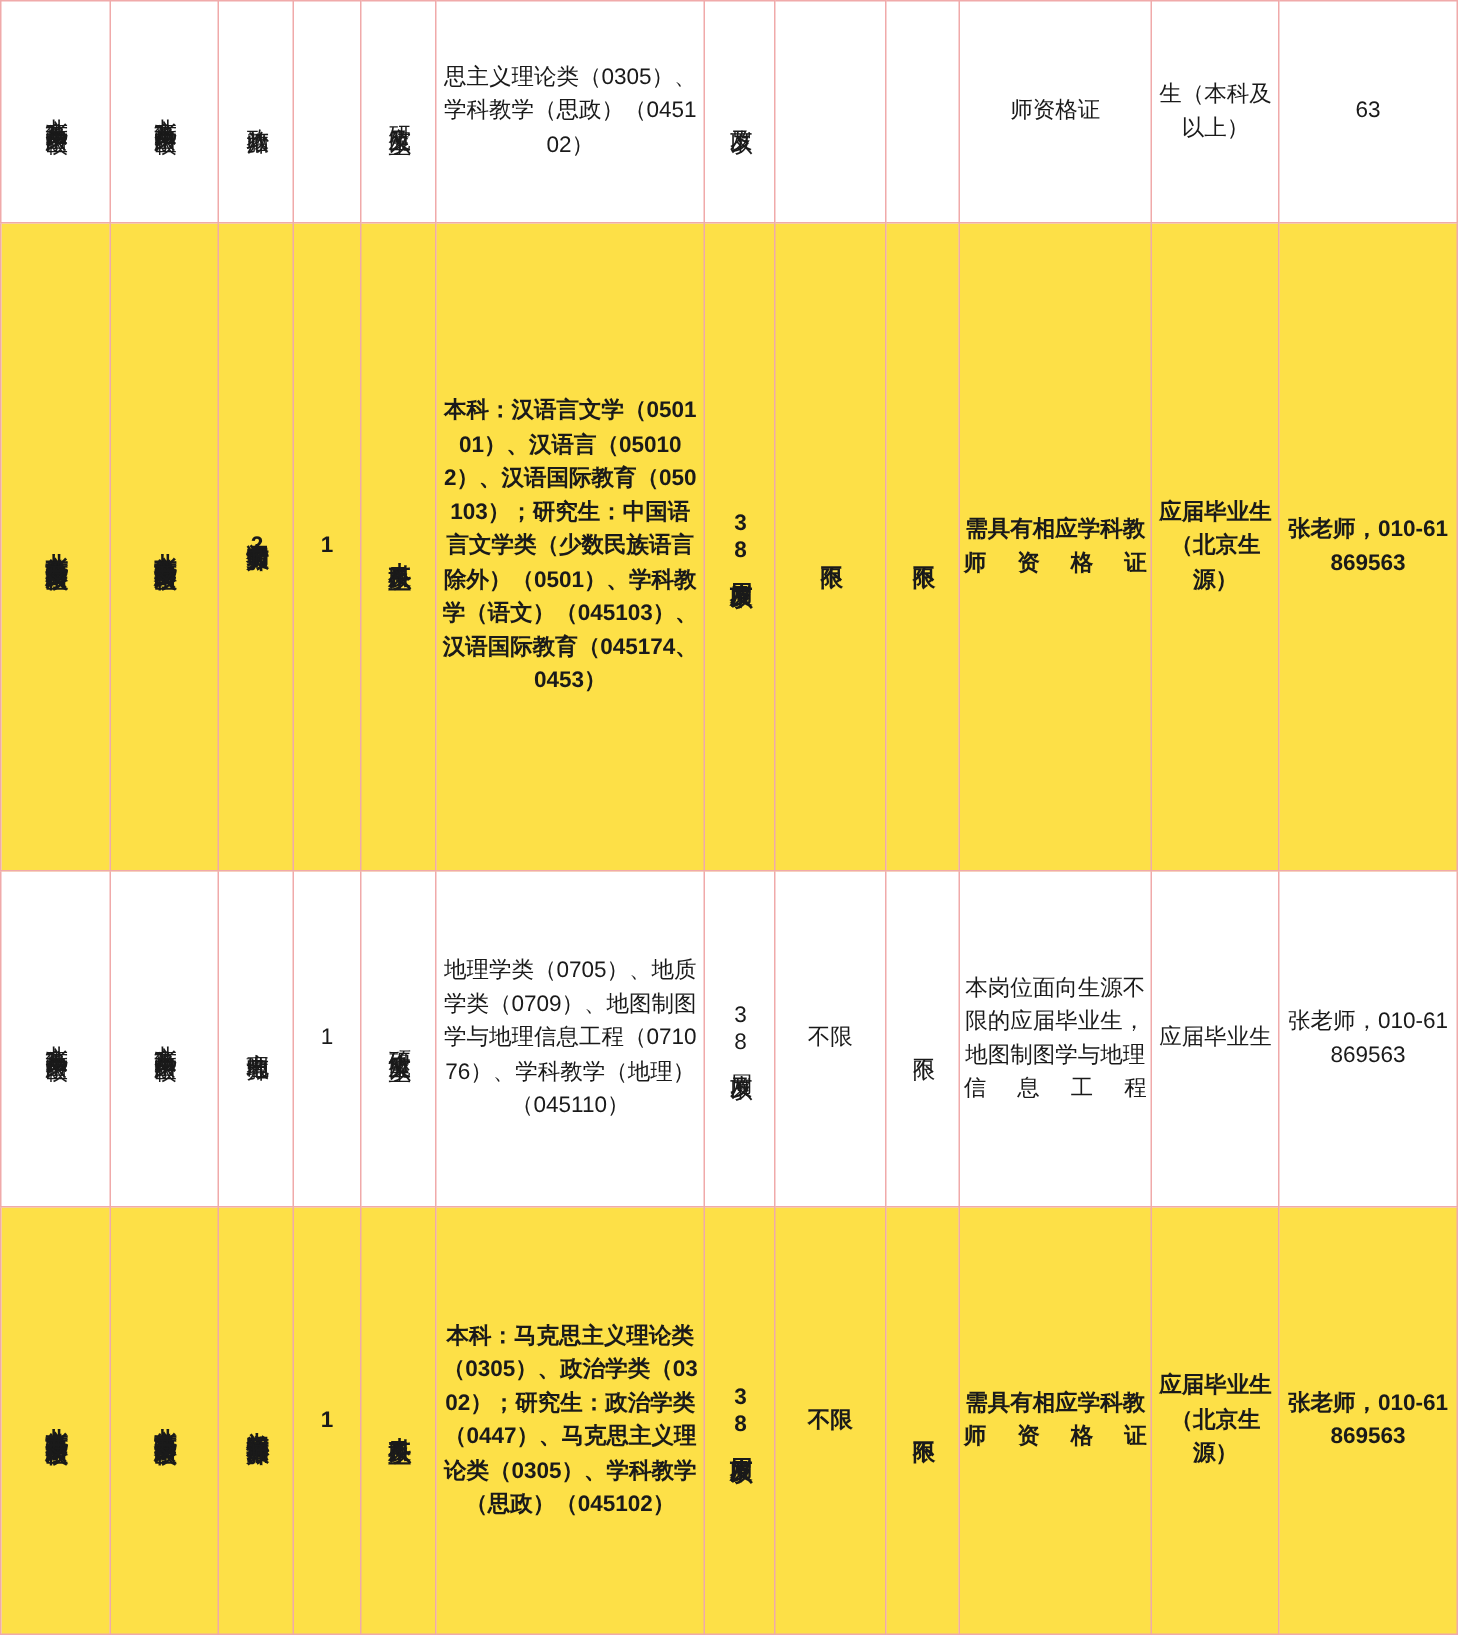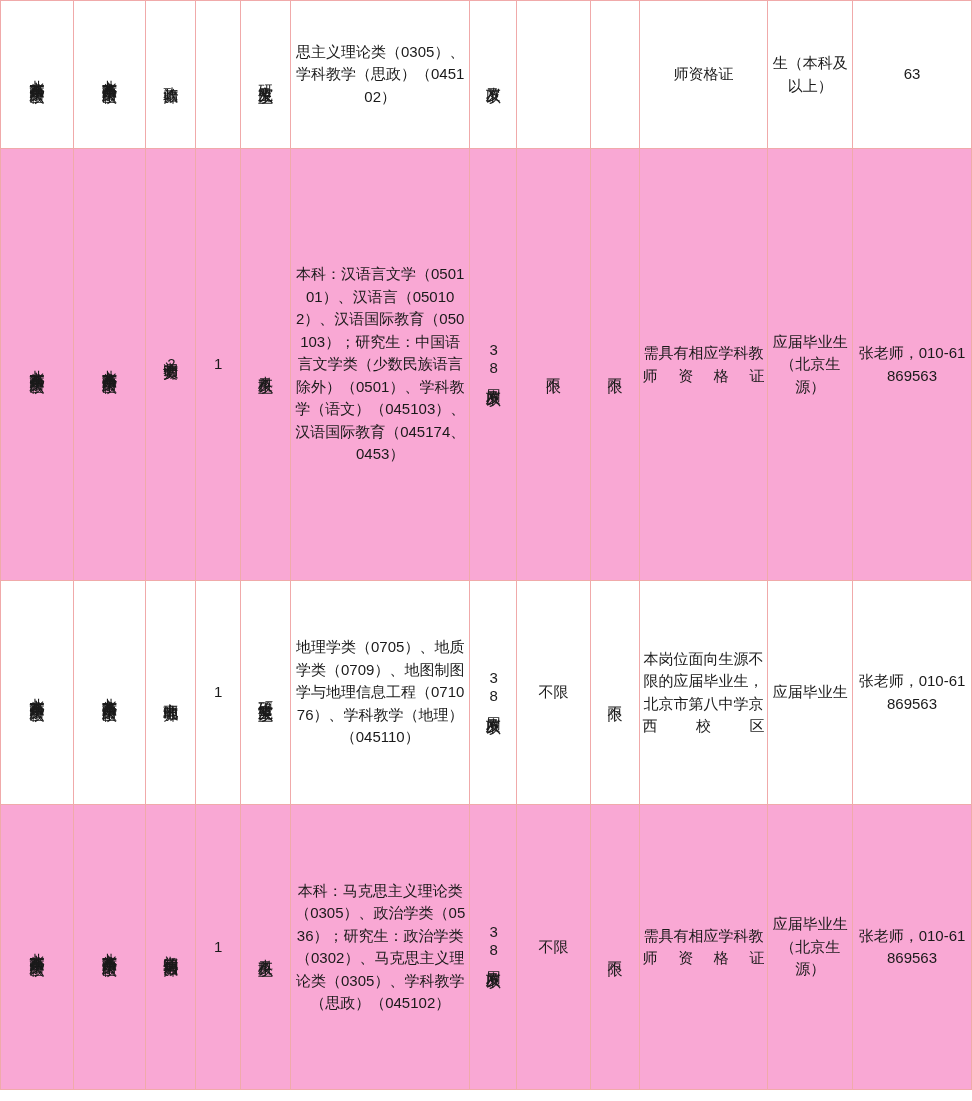--- a/index.html
+++ b/index.html
@@ -22,21 +22,22 @@
   }
   table.recruit td {
     border: 1px solid #f0aaaa;
     vertical-align: middle;
     text-align: center;
     padding: 4px 3px;
     line-height: 1.5;
     word-break: break-all;
   }
   tr.shaded td {
-    background: #f9a8d4;
+    background: #fde047;
+    font-weight: bold;
   }
   tr.plain td {
     background: #ffffff;
   }
   
   .vert {
     writing-mode: vertical-rl;
     text-orientation: upright;
     letter-spacing: 1px;
     margin: 0 auto;
@@ -142,32 +143,32 @@
     <tr class="plain" style="height:224px">
       <td><span class="vert">北京市第八中学京西校区</span></td>
       <td><span class="vert">北京市第八中学京西校区</span></td>
       <td><span class="vert">高中地理教师</span></td>
       <td class="num">1</td>
       <td><span class="vert">硕士研究生及以上</span></td>
       <td class="major">地理学类（0705）、地质学类（0709）、地图制图学与地理信息工程（071076）、学科教学（地理）（045110）</td>
       <td class="age"><span class="vert">38周岁及以下</span></td>
       <td class="polit">不限</td>
       <td class="house"><span class="vert">不限</span></td>
-      <td class="other">本岗位面向生源不限的应届毕业生，北京市第八中学京西校区</td>
+      <td class="other">本岗位面向生源不限的应届毕业生，地图制图学与地理信息工程</td>
       <td class="range">应届毕业生</td>
       <td class="contact">张老师，010-61869563</td>
     </tr>
 
     <tr class="shaded" style="height:285px">
       <td><span class="vert">北京市第八中学京西校区</span></td>
       <td><span class="vert">北京市第八中学京西校区</span></td>
       <td><span class="vert">初中道德与法治教师</span></td>
       <td class="num">1</td>
       <td><span class="vert">本科及以上</span></td>
-      <td class="major">本科：马克思主义理论类（0305）、政治学类（0536）；研究生：政治学类（0302）、马克思主义理论类（0305）、学科教学（思政）（045102）</td>
+      <td class="major">本科：马克思主义理论类（0305）、政治学类（0302）；研究生：政治学类（0447）、马克思主义理论类（0305）、学科教学（思政）（045102）</td>
       <td class="age"><span class="vert">38周岁及以下</span></td>
       <td class="polit">不限</td>
       <td class="house"><span class="vert">不限</span></td>
       <td class="other">需具有相应学科教师资格证</td>
       <td class="range">应届毕业生（北京生源）</td>
       <td class="contact">张老师，010-61869563</td>
     </tr>
   </tbody>
 </table>
 

